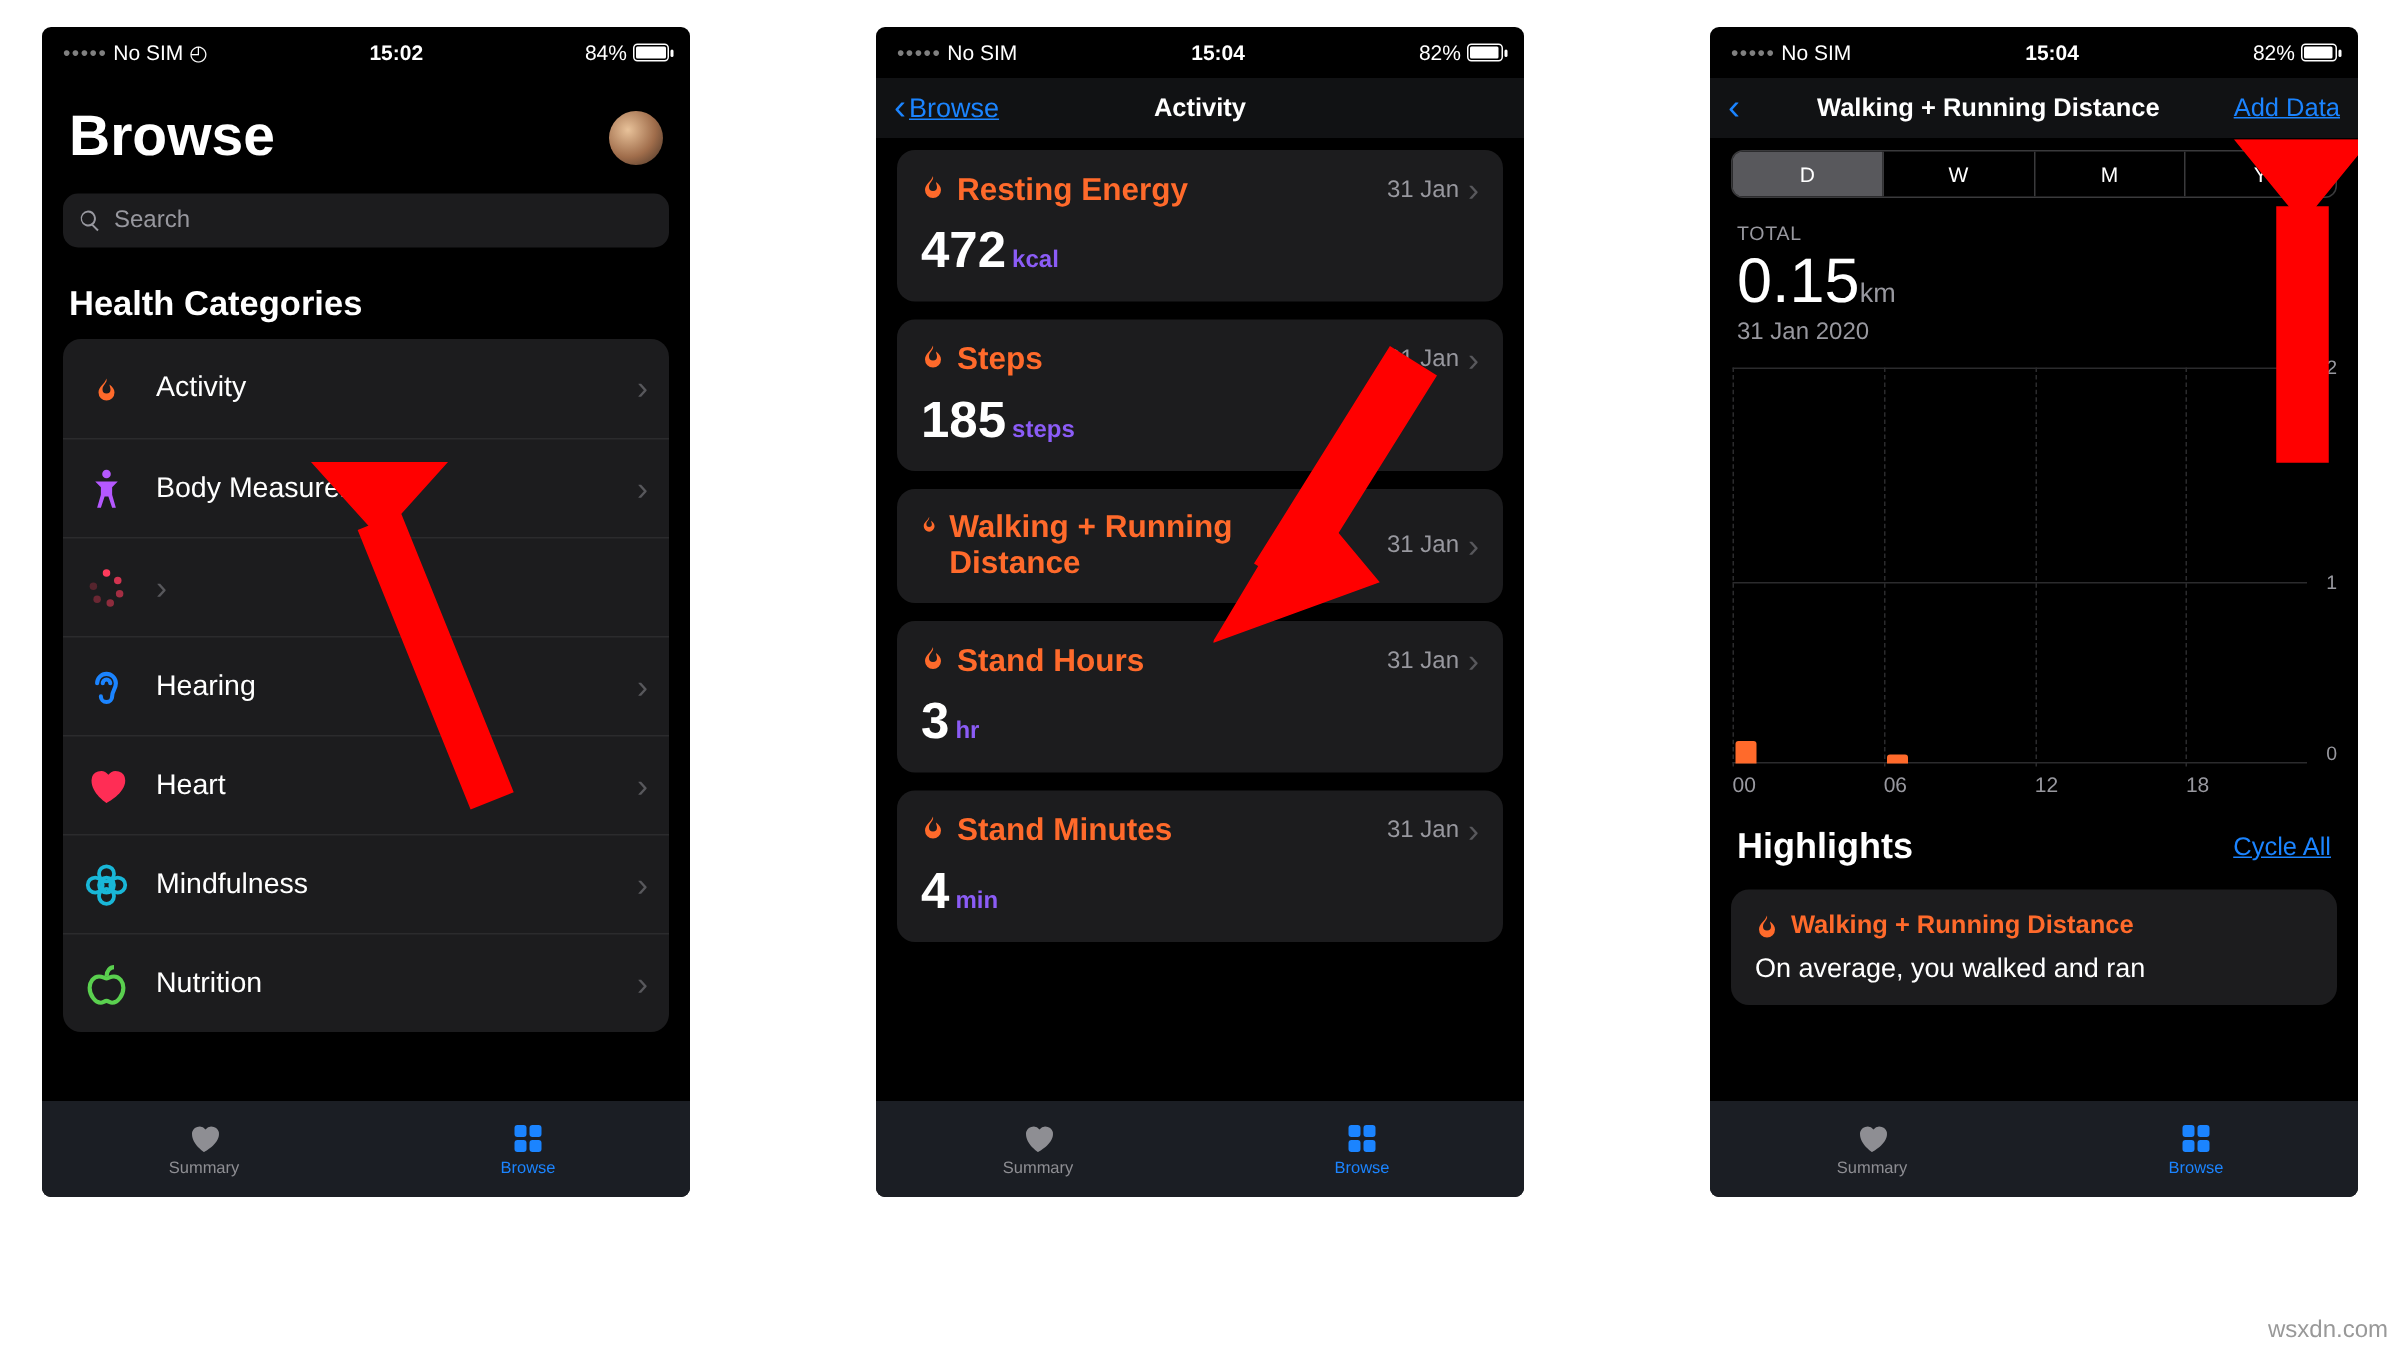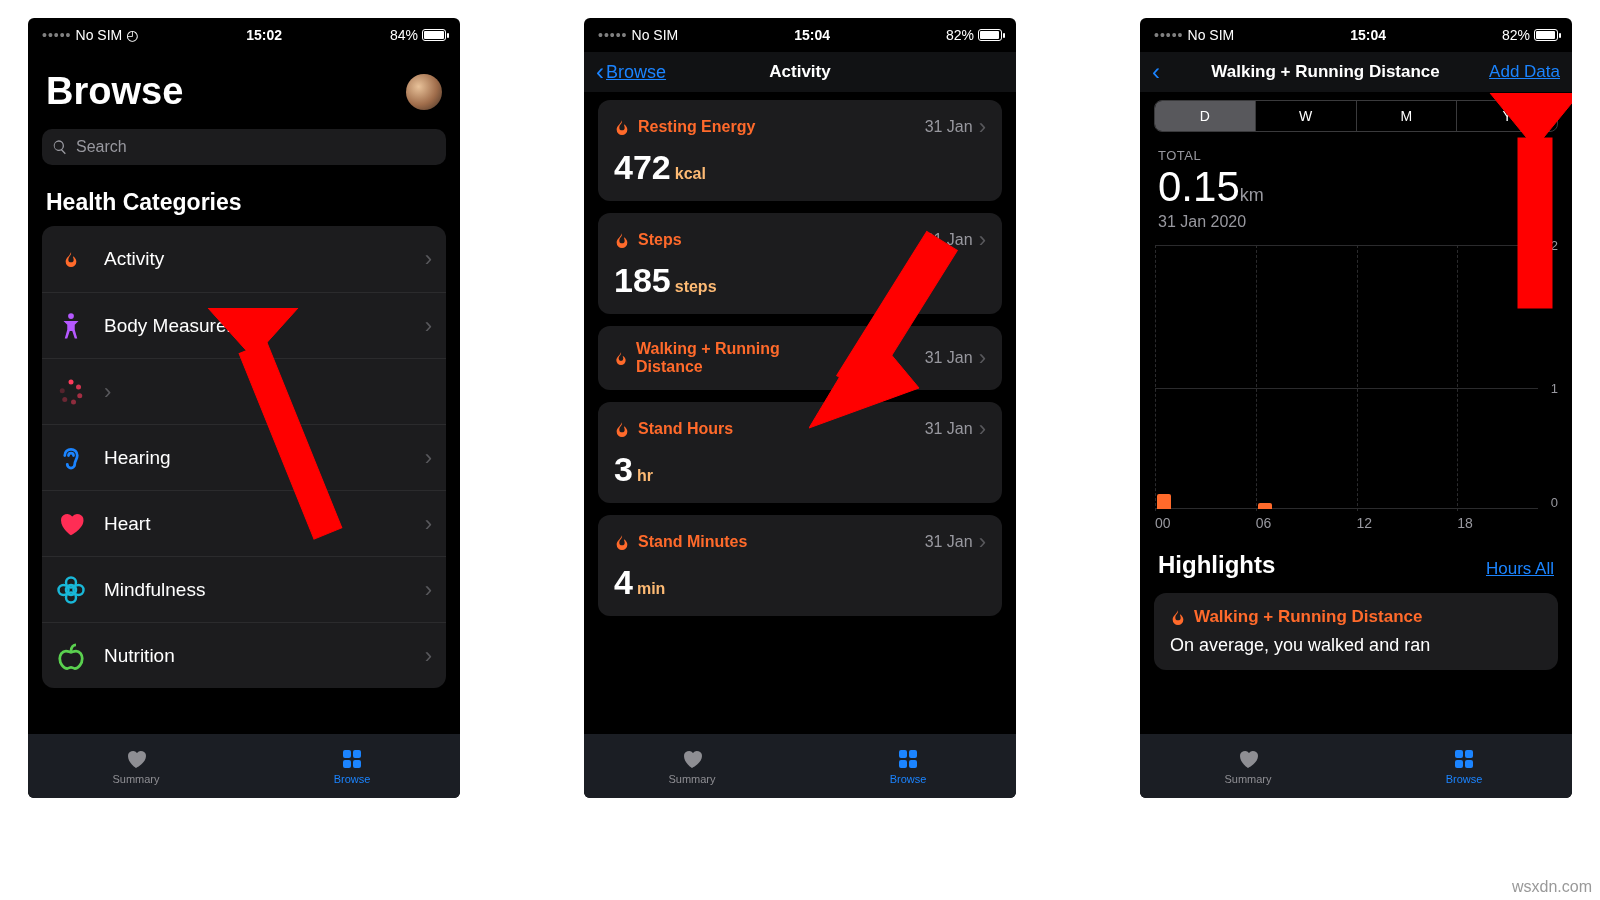--- a/index.html
+++ b/index.html
@@ -54,42 +54,42 @@
   .catlist{margin:0 14px;background:#1c1c1e;border-radius:12px;overflow:hidden}
   .catrow{display:flex;align-items:center;height:66px;padding:0 14px;gap:18px;border-top:1px solid #2b2b2d}
   .catrow:first-child{border-top:none}
   .cat-icon{width:30px;height:30px;display:flex;align-items:center;justify-content:center;font-size:22px}
   .catrow .label{flex:1;font-size:19px;color:#fff}
   .chevron{color:#58585c;font-size:22px}
   
   .cards{padding:8px 14px;display:flex;flex-direction:column;gap:12px;overflow:hidden;flex:1}
   .card{background:#1c1c1e;border-radius:12px;padding:14px 16px}
   .cardhead{display:flex;align-items:center;justify-content:space-between}
-  .cardhead .left{display:flex;align-items:center;gap:8px;color:#ff6a2b;font-weight:600;font-size:16px}
+  .cardhead .left{display:flex;align-items:flex-start;gap:8px;color:#ff6a2b;font-weight:600;font-size:21px}
   .cardhead .date{color:#98989f;font-size:16px;display:flex;align-items:center;gap:6px}
   .cardval{font-size:34px;font-weight:600;color:#fff;margin-top:8px}
-  .cardval .unit{font-size:16px;color:#fdba74;margin-left:4px}
+  .cardval .unit{font-size:16px;color:#8b5cf6;margin-left:4px}
   .flame{width:16px;height:18px}
   
   .segment{display:flex;margin:8px 14px;border:1px solid #3a3a3c;border-radius:8px;overflow:hidden;height:32px}
   .segment div{flex:1;display:flex;align-items:center;justify-content:center;font-size:14px;color:#fff;border-left:1px solid #3a3a3c}
   .segment div:first-child{border-left:none}
   .segment .sel{background:#58585c}
   .total{padding:8px 18px}
   .total .lbl{color:#98989f;font-size:13px;letter-spacing:.5px}
   .total .big{font-size:42px;font-weight:400}
   .total .big .unit{font-size:18px;color:#98989f}
   .total .date{color:#98989f;font-size:16px;margin-top:2px}
   .chart{margin:6px 14px 10px;height:286px;position:relative;border-left:1px solid #3a3a3c00}
   .gridline{position:absolute;left:0;right:20px;border-top:1px solid #2b2b2d}
   .gridlabel{position:absolute;right:0;color:#98989f;font-size:13px;transform:translateY(-50%)}
   .vline{position:absolute;top:0;bottom:20px;border-left:1px dashed #2b2b2d}
   .xlabel{position:absolute;bottom:0;color:#98989f;font-size:14px}
   .bar{position:absolute;bottom:22px;width:14px;background:#ff6a2b;border-radius:2px 2px 0 0}
-  .highlights-head{display:flex;justify-content:space-between;align-items:flex-end;padding:10px 18px}
+  .highlights-head{display:flex;justify-content:space-between;align-items:center;padding:10px 18px}
   .highlights-head .t{font-size:24px;font-weight:700}
   .highlights-head .all{color:#1b84ff;text-decoration:underline;font-size:17px}
   .hlcard{margin:4px 14px;background:#1c1c1e;border-radius:12px;padding:14px 16px}
   .hlcard .t{color:#ff6a2b;font-weight:600;display:flex;align-items:center;gap:8px;font-size:17px}
   .hlcard .desc{color:#fff;font-size:18px;margin-top:8px}
   
   .tabbar{height:64px;background:#1b1e24;display:flex}
   .tab{flex:1;display:flex;flex-direction:column;align-items:center;justify-content:center;gap:2px;font-size:11px}
   .tab.off{color:#8e8e93}
   .tab.on{color:#1b84ff}
@@ -398,21 +398,21 @@
       <div class="xlabel" style="left:25%">06</div>
     <div class="vline" style="left:50%"></div>
       <div class="xlabel" style="left:50%">12</div>
     <div class="vline" style="left:75%"></div>
       <div class="xlabel" style="left:75%">18</div>
     <div class="bar" style="left:2px;height:15px"></div>
     <div class="bar" style="left:25%;height:6px;margin-left:2px"></div>
   </div>
   <div class="highlights-head">
     <div class="t">Highlights</div>
-    <a class="all">Hours All</a>
+    <a class="all">Cycle All</a>
   </div>
   <div class="hlcard">
     <div class="t">
         <svg class="flame" viewBox="0 0 24 24" fill="#ff6a2b">
           <path d="M12 2c1 5-4 6-4 11a4 4 0 008 0c0-2-1-3-1-5 3 2 5 5 5 8a8 8 0 11-16 0c0-6 6-8 8-14z"></path>
         </svg>
         <span>Walking + Running Distance</span>
       </div>
     <div class="desc">On average, you walked and ran</div>
   </div>

